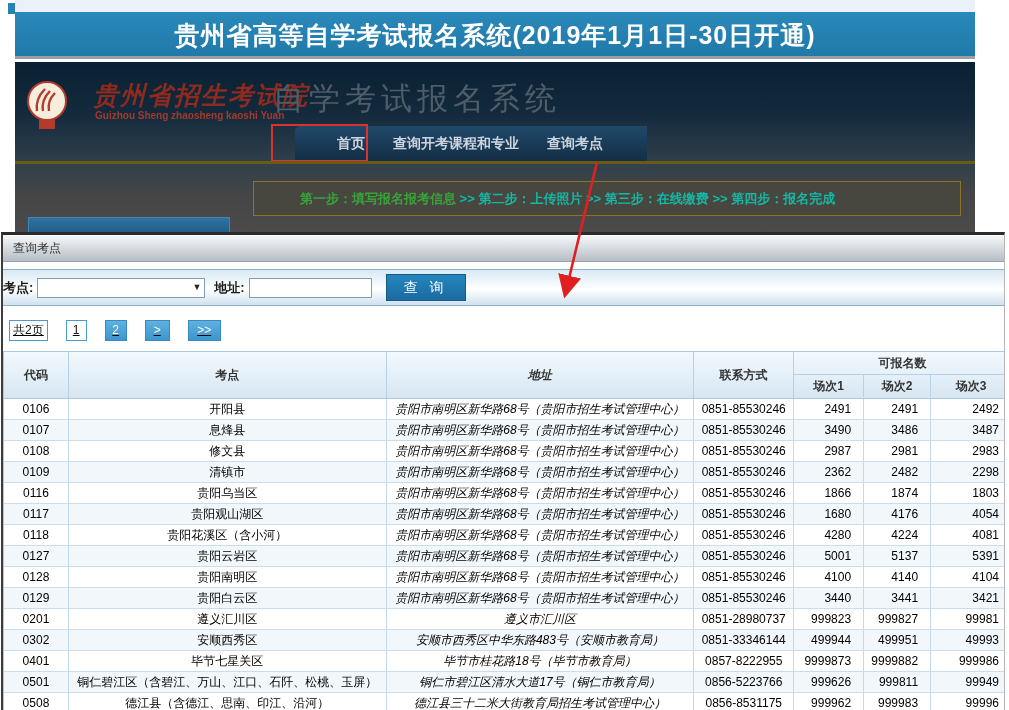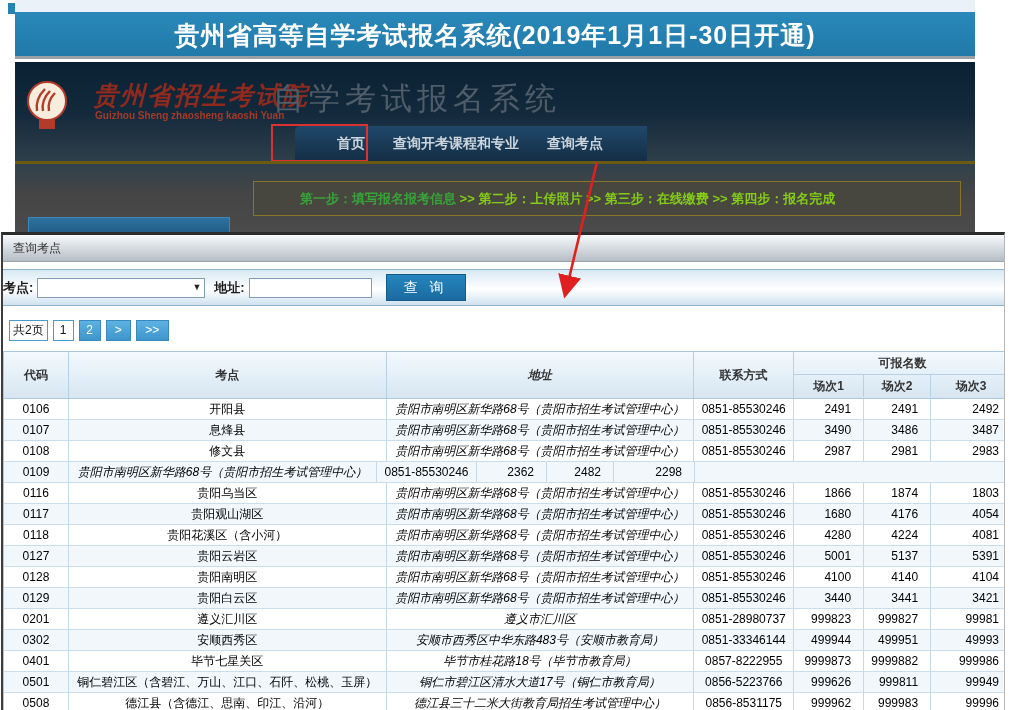--- a/index.html
+++ b/index.html
@@ -38,21 +38,21 @@
   .sidebar-btn { position:absolute; left:13px; width:202px; height:36px;
     background:linear-gradient(#2e719f,#184c75); border:1px solid #3f86b8;
     color:#fff; font-size:13px; font-weight:bold; text-align:center; line-height:34px; cursor:pointer; }
   .sidebar-btn.b1 { top:111px; }
   .sidebar-btn.b2 { top:155px; height:30px; }
 
   .steps { position:absolute; left:238px; top:119px; width:708px; height:35px;
     background:#47473f; border:1px solid #8a7428; line-height:33px; padding-left:46px;
     font-size:13px; font-weight:bold; white-space:nowrap; overflow:hidden; }
   .step-active { color:#3aa23a; }
-  .step-rest { color:#84cc16; }
+  .step-rest { color:#14b8a6; }
 
   
   .modal { position:absolute; left:1px; top:232px; width:1004px; height:478px;
     background:#fff; border-top:3px solid #2c2c2c; border-left:2px solid #3d3d3d;
     border-right:1px solid #b5b5b5; overflow:hidden; }
   .modal-title { height:27px; background:linear-gradient(#f8fafc,#b6bdc5);
     border-bottom:1px solid #98a0a8; font-size:12px; color:#333; line-height:27px; padding-left:10px; }
 
   .search-panel { margin-top:7px; height:37px; border-top:1px solid #8cb2ce; border-bottom:1px solid #8cb2ce;
     background:linear-gradient(#d8e9f4 0%, #f4f9fc 40%, #ffffff 55%, #cfe2ef 100%);
@@ -60,21 +60,21 @@
   .lbl { font-size:13px; font-weight:bold; color:#1b1b1b; }
   .select-box { width:168px; height:20px; background:#fff; border:1px solid #7f9db9;
     margin-left:4px; position:relative; cursor:pointer; }
   .select-box .caret { position:absolute; right:3px; top:3px; font-size:9px; color:#222; }
   .txt { width:123px; height:20px; border:1px solid #7f9db9; margin-left:4px; font-size:12px; padding:0 3px; }
   .lbl.l2 { margin-left:9px; }
   .search-btn { margin-left:14px; width:80px; height:27px; background:linear-gradient(#2486bd,#1b6aa0);
     border:1px solid #155a8c; color:#fff; font-size:14px; letter-spacing:4px; cursor:pointer;
     font-family:"Liberation Sans", sans-serif; }
 
-  .pagination { margin-top:14px; margin-left:6px; display:flex; gap:5px; align-items:center; height:21px; }
+  .pagination { margin-top:14px; margin-left:6px; display:flex; gap:18px; align-items:center; height:21px;text-decoration:underline; }
   .pg-info { border:1px solid #4a9ad1; background:#fff; font-size:12px; color:#111;
     padding:0 3px; line-height:19px; height:21px; }
   .pg-num { border:1px solid #4a9ad1; background:#fff; font-size:12px; color:#111;
     width:21px; text-align:center; line-height:19px; height:21px; cursor:pointer; }
   .pg-btn { background:linear-gradient(#5db2e2,#3e95cb); border:1px solid #3889bd; color:#fff;
     font-size:12px; text-align:center; line-height:19px; height:21px; width:22px; cursor:pointer; }
   .pg-btn.mid { width:25px; }
   .pg-btn.wide { width:33px; }
 
   
@@ -193,20 +193,21 @@
             <div class="tcell col0">0108</div>
             <div class="tcell col1">修文县</div>
             <div class="tcell col2">贵阳市南明区新华路68号（贵阳市招生考试管理中心）</div>
             <div class="tcell col3">0851-85530246</div>
             <div class="tcell col4 num">2987</div>
             <div class="tcell col5 num">2981</div>
             <div class="tcell col6 num">2983</div>
           </div>
           <div class="trow shade">
             <div class="tcell col0">0109</div>
+            <div class="tcell col1">清镇市</div>
             <div class="tcell col2">贵阳市南明区新华路68号（贵阳市招生考试管理中心）</div>
             <div class="tcell col3">0851-85530246</div>
             <div class="tcell col4 num">2362</div>
             <div class="tcell col5 num">2482</div>
             <div class="tcell col6 num">2298</div>
           </div>
           <div class="trow">
             <div class="tcell col0">0116</div>
             <div class="tcell col1">贵阳乌当区</div>
             <div class="tcell col2">贵阳市南明区新华路68号（贵阳市招生考试管理中心）</div>

